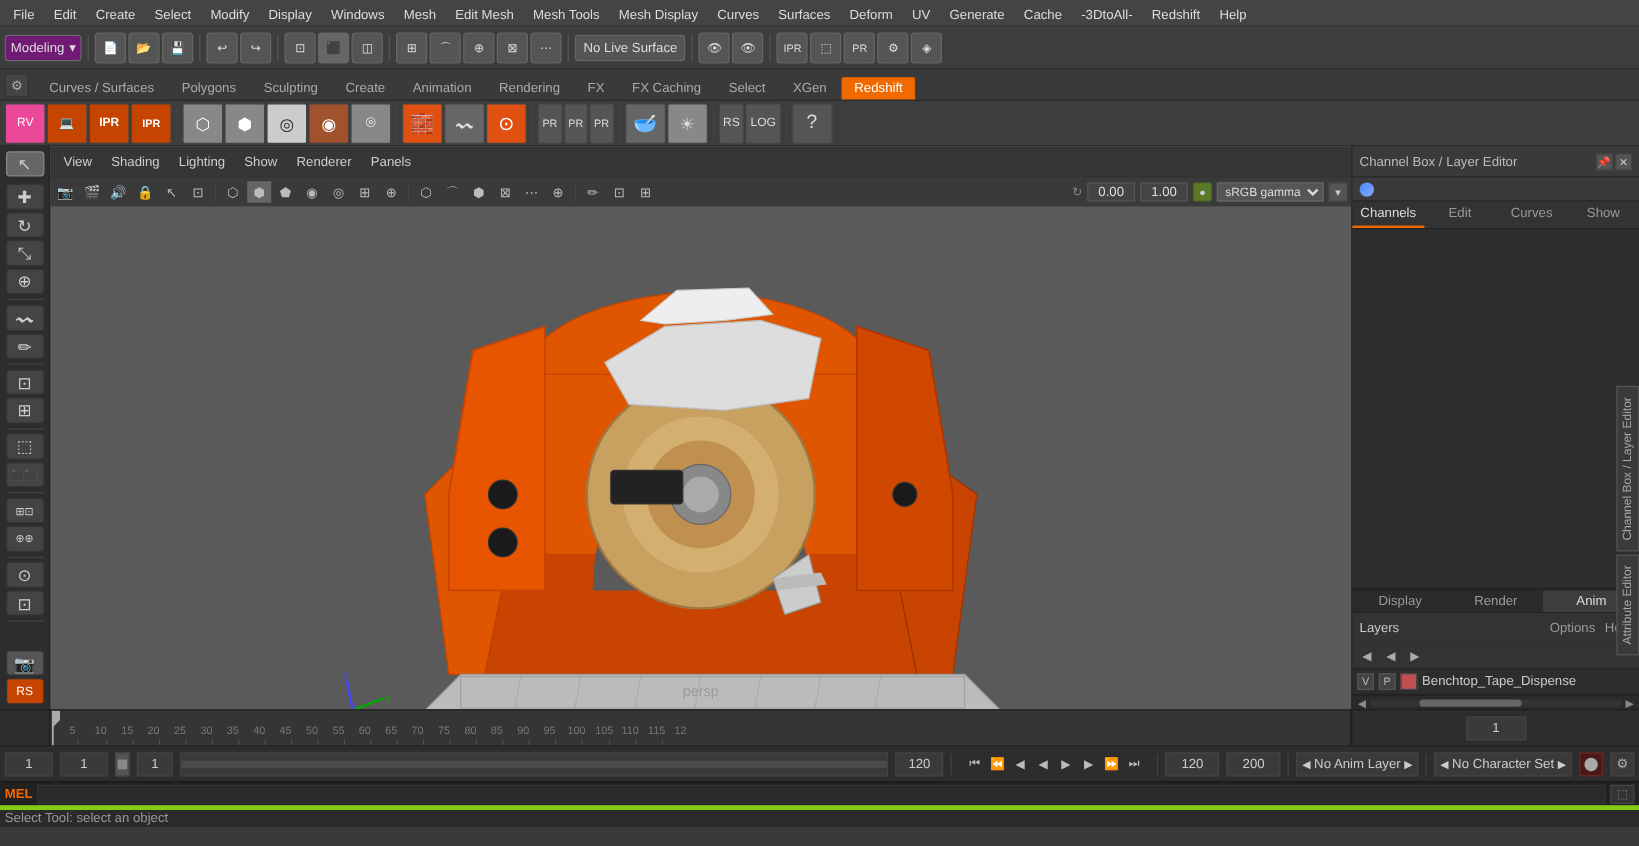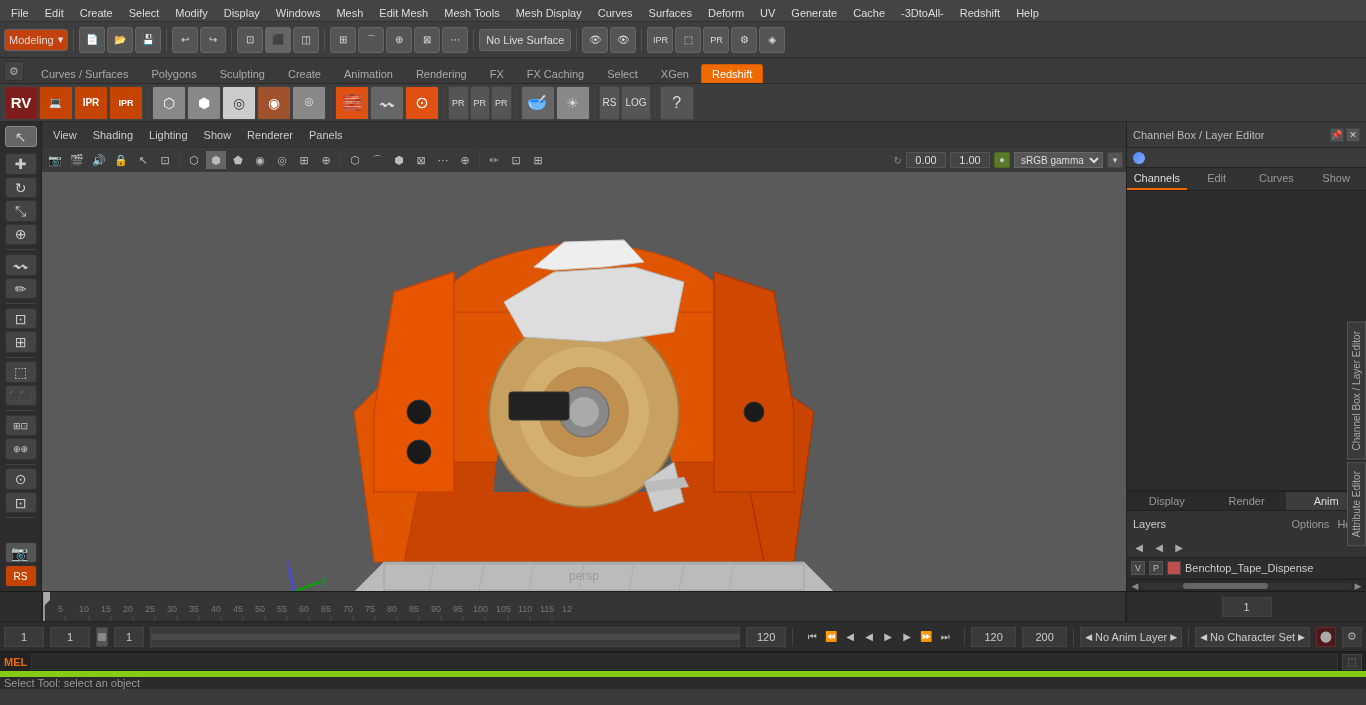--- a/index.html
+++ b/index.html
@@ -16,21 +16,21 @@
     #toolbar {
       width: 100%; height: 36px; background: #3d3d3d; display: flex; align-items: center;
       border-bottom: 1px solid #2a2a2a; padding: 0 4px; gap: 2px;
     }
     .toolbar-btn {
       width: 26px; height: 26px; background: #555; border: 1px solid #666; border-radius: 3px;
       display: inline-flex; align-items: center; justify-content: center; cursor: pointer; font-size: 10px; color: #ddd;
     }
     .toolbar-sep { width: 1px; height: 22px; background: #555; margin: 0 3px; }
     .toolbar-dropdown {
-      height: 22px; background: #c2410c; border: 1px solid #666; border-radius: 3px;
+      height: 22px; background: #701a75; border: 1px solid #666; border-radius: 3px;
       color: #ddd; font-size: 11px; padding: 0 4px; cursor: pointer; display: flex; align-items: center; gap: 4px;
     }
     .no-live-surface { 
       height: 22px; background: #555; border: 1px solid #666; border-radius: 3px;
       color: #ddd; font-size: 11px; padding: 0 6px; display: flex; align-items: center; white-space: nowrap;
     }
 
     
     #shelf-tabs {
       width: 100%; height: 26px; background: #3a3a3a; display: flex; align-items: flex-end;
@@ -184,21 +184,21 @@
     }
 
     
     #cmd-line {
       width: 100%; height: 20px; background: #222; border-top: 1px solid #1a1a1a;
       display: flex; align-items: center; padding: 0 4px; gap: 4px;
     }
     .cmd-type { font-size: 11px; color: #f06a00; font-weight: bold; }
     .cmd-input { flex: 1; height: 16px; background: #2a2a2a; border: 1px solid #333; color: #ccc; font-size: 11px; padding: 0 4px; }
     #status-bar {
-      width: 100%; height: 18px; background: #2a2a2a; border-top: 6px solid #84cc16;
+      width: 100%; height: 18px; background: #2a2a2a; border-top: 4px solid #84cc16;
       display: flex; align-items: center; padding: 0 4px;
     }
     .status-text { font-size: 11px; color: #999; }
 
     
     #playback-controls {
       display: flex; align-items: center; gap: 1px; padding: 0 4px;
     }
     .pb-btn {
       width: 18px; height: 22px; background: transparent; display: flex; align-items: center;
@@ -278,21 +278,21 @@
   <div class="shelf-tab">Animation</div>
   <div class="shelf-tab">Rendering</div>
   <div class="shelf-tab">FX</div>
   <div class="shelf-tab">FX Caching</div>
   <div class="shelf-tab">Select</div>
   <div class="shelf-tab">XGen</div>
   <div class="shelf-tab active">Redshift</div>
 </div>
 
 <div id="shelf-icons">
-  <div class="shelf-icon" style="background:#7f1d1d; color:#fff; font-size:15px; font-weight:bold;">RV</div>
+  <div class="shelf-icon" style="background:#ec4899; color:#fff; font-size:10px; font-weight:normal;">RV</div>
   <div class="shelf-icon" style="background:#c44400; color:#fff; font-size:10px; font-weight:bold;">💻</div>
   <div class="shelf-icon" style="background:#c44400; color:#fff; font-size:10px; font-weight:bold;">IPR</div>
   <div class="shelf-icon" style="background:#c44400; color:#fff; font-size:9px; font-weight:bold;">IPR</div>
   <div class="shelf-sep" style="width:1px;height:30px;background:#444;margin:0 3px;"></div>
   <div class="shelf-icon" style="background:#888; color:#fff;">⬡</div>
   <div class="shelf-icon" style="background:#888; color:#fff;">⬢</div>
   <div class="shelf-icon" style="background:#ccc; color:#333;">◎</div>
   <div class="shelf-icon" style="background:#a0522d; color:#fff;">◉</div>
   <div class="shelf-icon" style="background:#888; color:#fff;">⌾</div>
   <div class="shelf-sep" style="width:1px;height:30px;background:#444;margin:0 3px;"></div>

